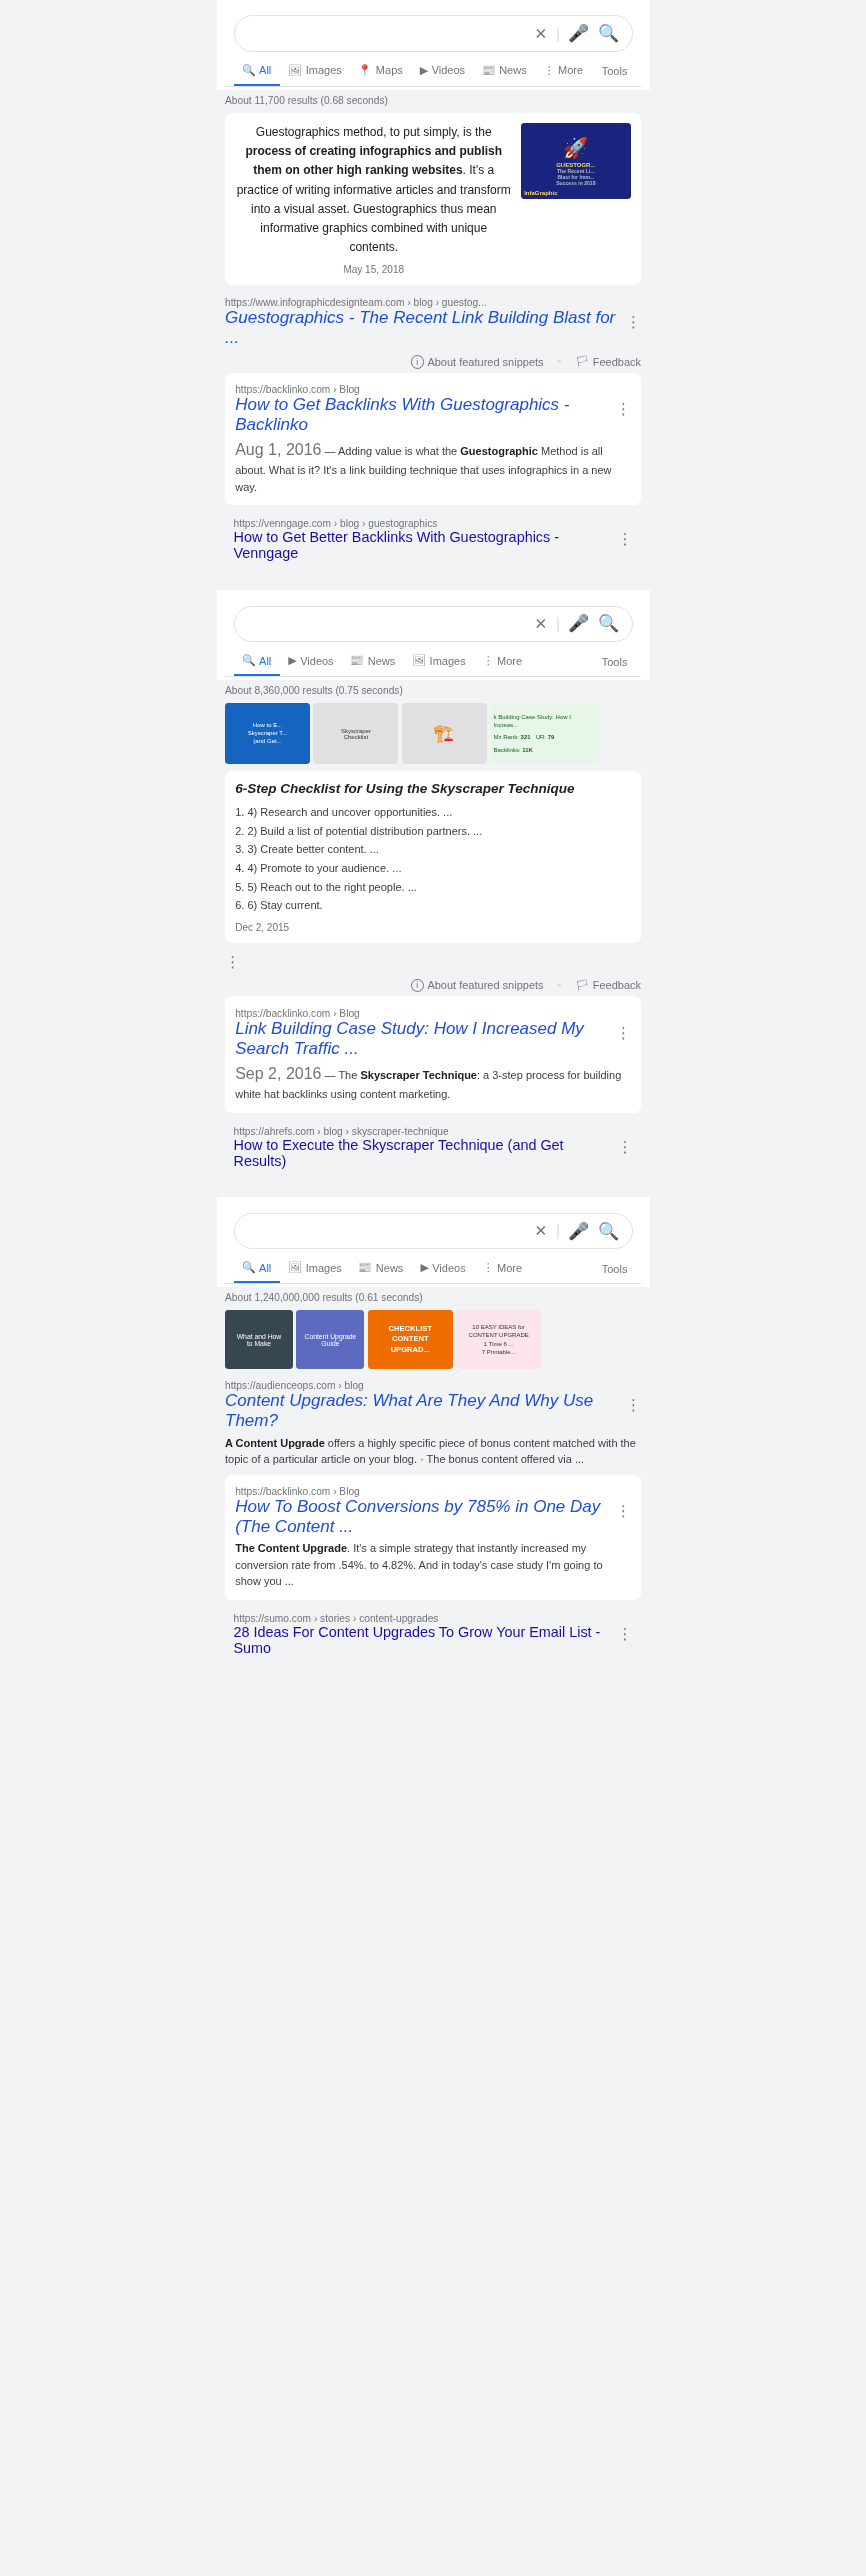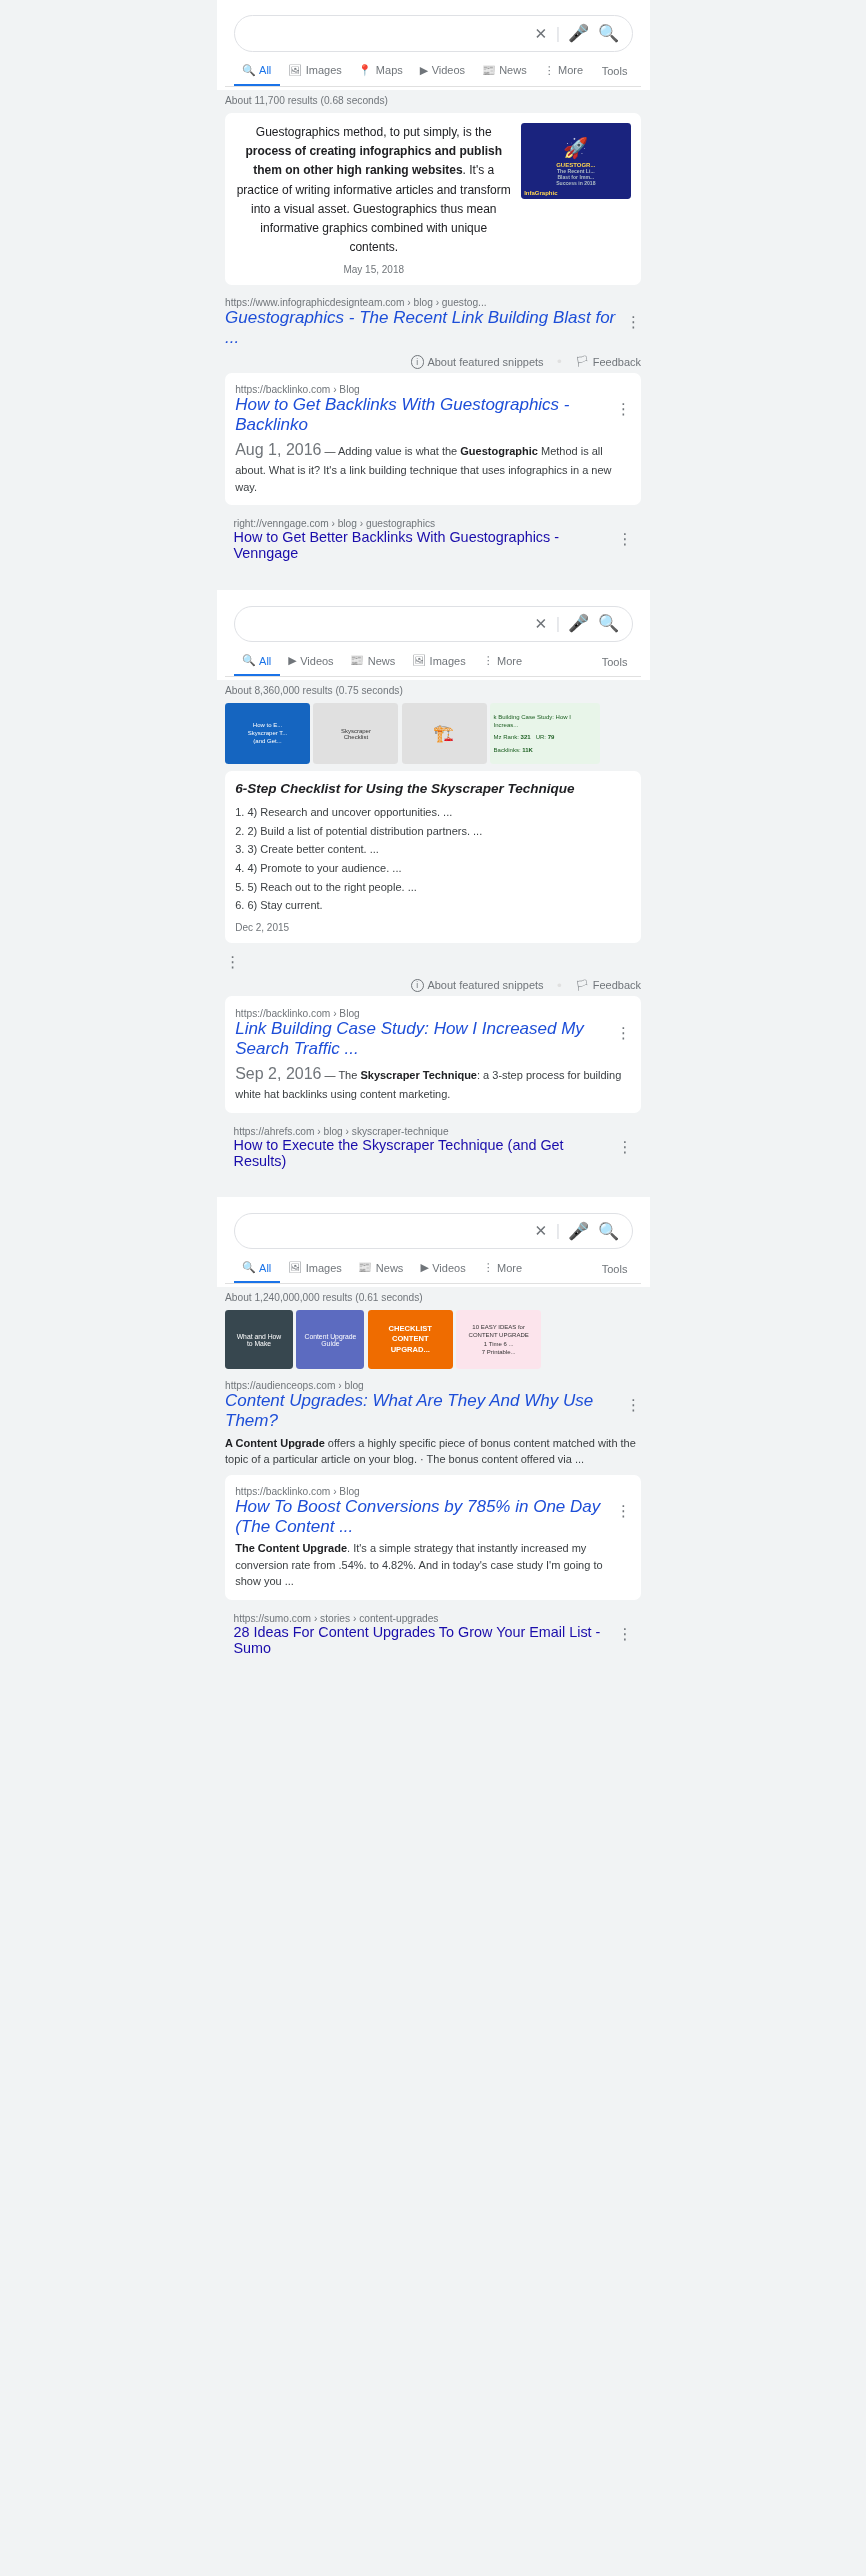--- a/index.html
+++ b/index.html
@@ -402,21 +402,21 @@
       <div class="result-desc">
         <span class="result-date">Aug 1, 2016</span>
         — Adding value is what the <strong>Guestographic</strong> Method is all about. What is it? It's a link building technique that uses infographics in a new way.
       </div>
     </div>
 
     <div class="partial-result">
       <div class="source-row">
         <div>
           <div class="source-url">
-            <span>right://venngage.com › blog › guestographics</span>
+            <span>https://venngage.com › blog › guestographics</span>
           </div>
           <a class="truncated-link">How to Get Better Backlinks With Guestographics - Venngage</a>
         </div>
         <span class="more-dots">⋮</span>
       </div>
     </div>
   </div>
 </div>
 
 <div class="section-wrapper" style="margin-top: 8.5px;">

